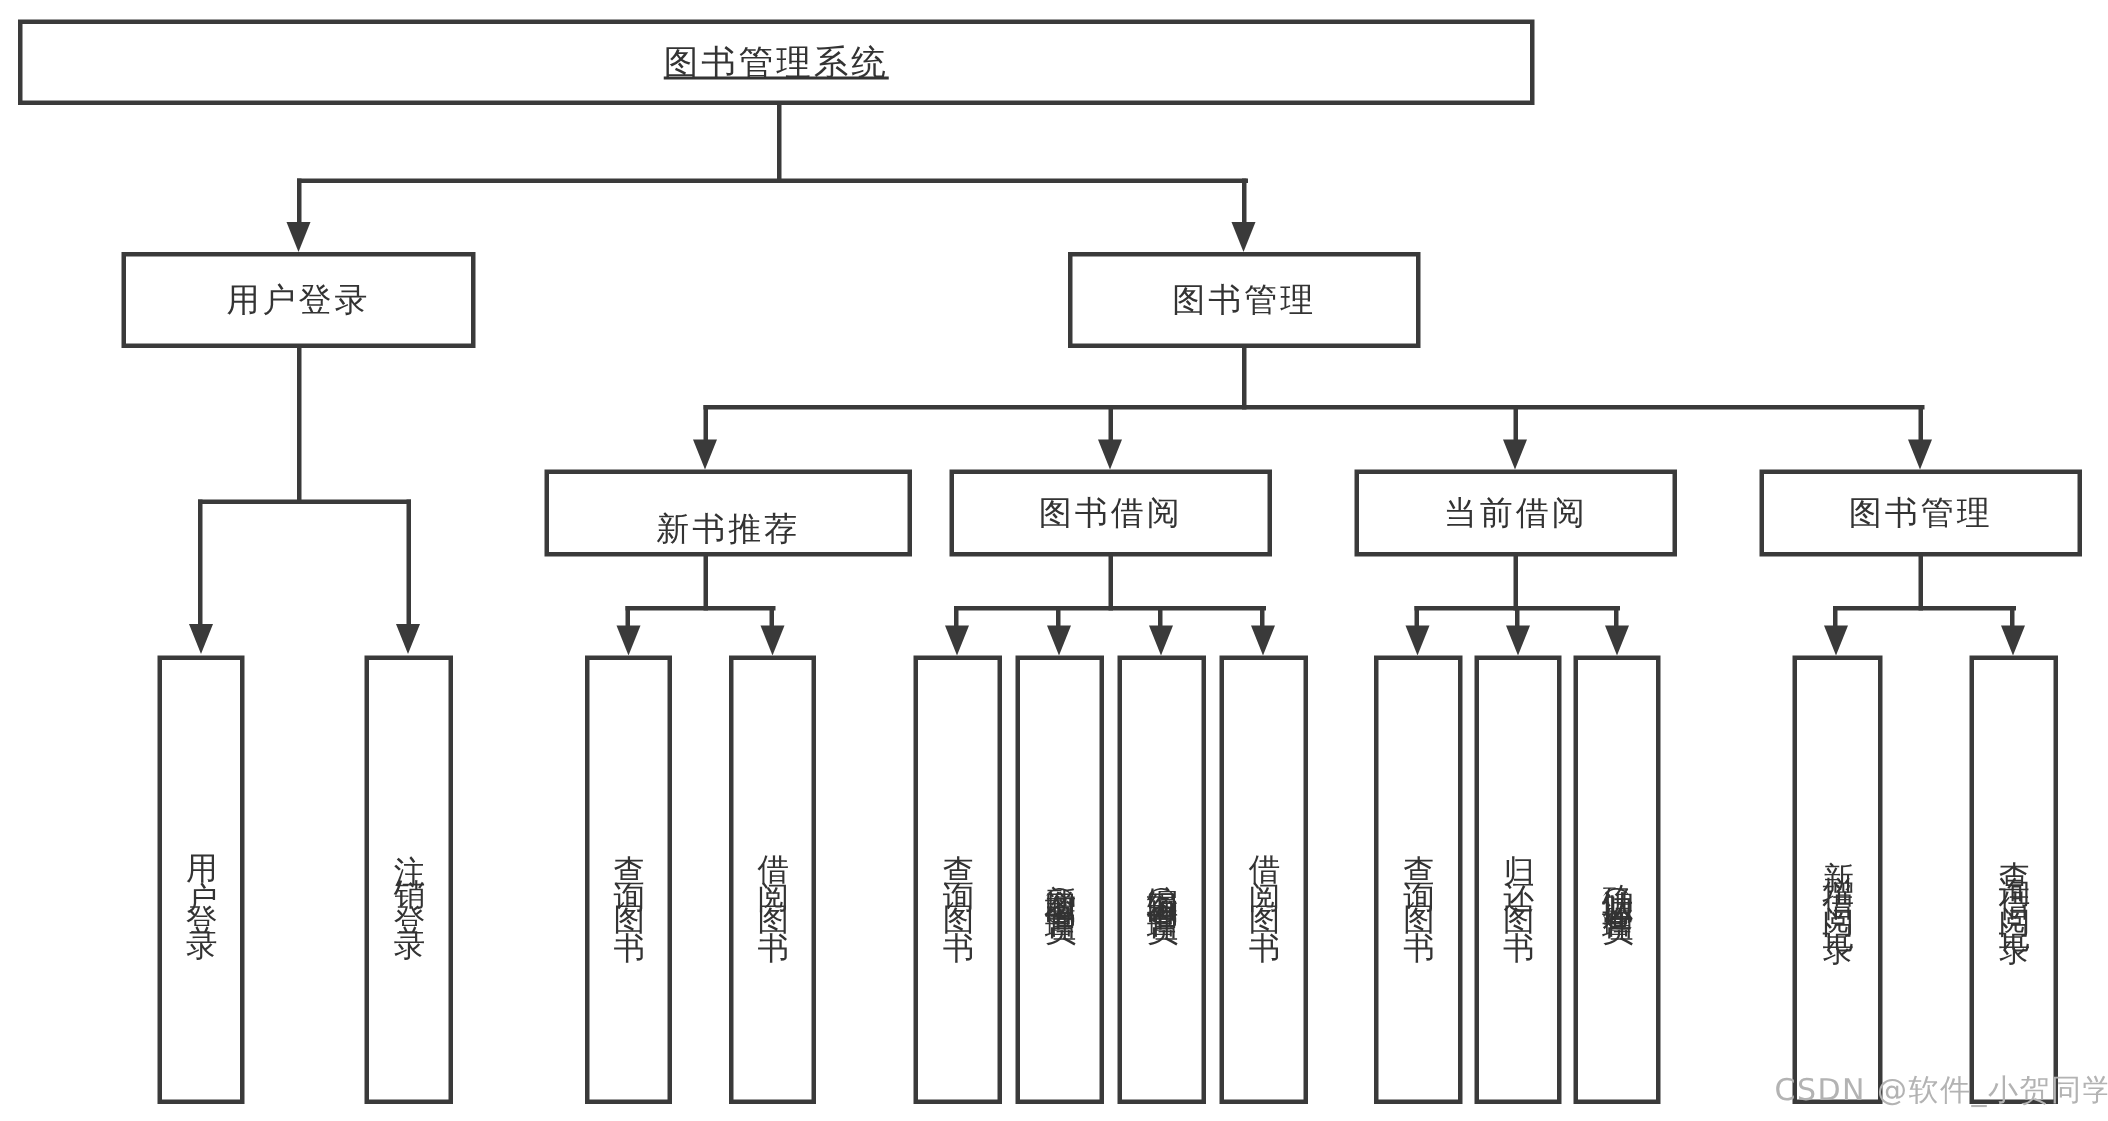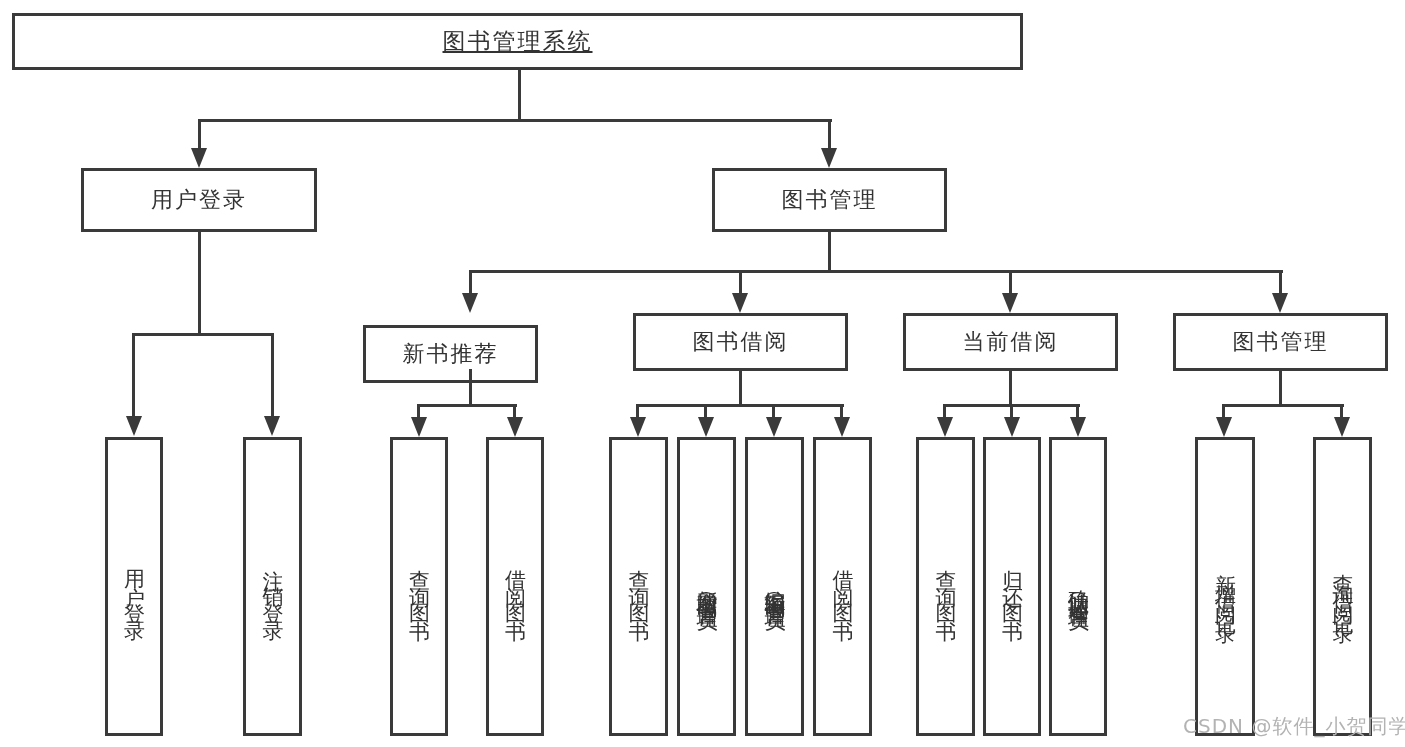--- a/index.html
+++ b/index.html
@@ -72,21 +72,21 @@
   <div class="hl" style="left:469px;top:270px;width:814px;"></div>
   <div class="vl" style="left:469px;top:270px;height:25px;"></div>
   <div class="ah" style="left:462px;top:293px;"></div>
   <div class="vl" style="left:739px;top:270px;height:25px;"></div>
   <div class="ah" style="left:732px;top:293px;"></div>
   <div class="vl" style="left:1009px;top:270px;height:25px;"></div>
   <div class="ah" style="left:1002px;top:293px;"></div>
   <div class="vl" style="left:1279px;top:270px;height:25px;"></div>
   <div class="ah" style="left:1272px;top:293px;"></div>
 
-  <div class="box hbox" id="n-l3a" style="left:363px;top:325px;width:175px;height:58px;">
+  <div class="box hbox" id="n-l3a" style="left:363px;top:313px;width:245px;height:58px;align-items:flex-end;">
     <span>新书推荐</span>
   </div>
   <div class="box hbox" id="n-l3c" style="left:903px;top:313px;width:215px;height:58px;">
     <span>当前借阅</span>
   </div>
   <div class="box hbox" id="n-l3b" style="left:633px;top:313px;width:215px;height:58px;">
     <span>图书借阅</span>
   </div>
   <div class="box hbox" id="n-l3d" style="left:1173px;top:313px;width:215px;height:58px;">
     <span>图书管理</span>

